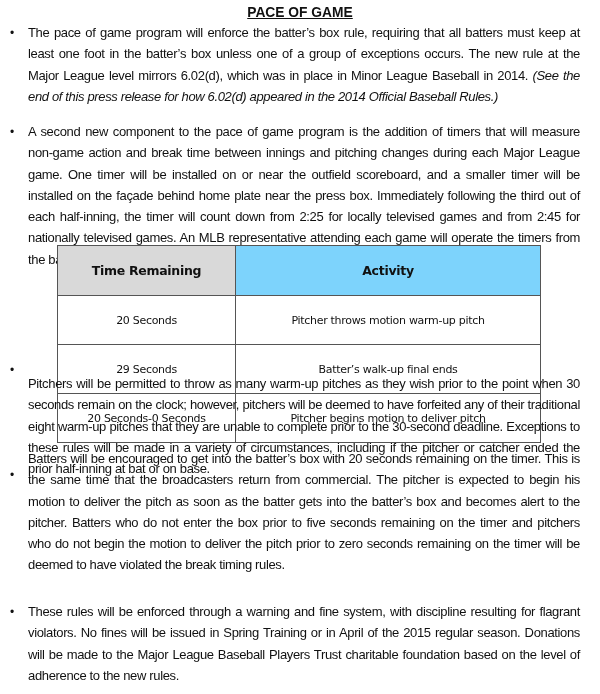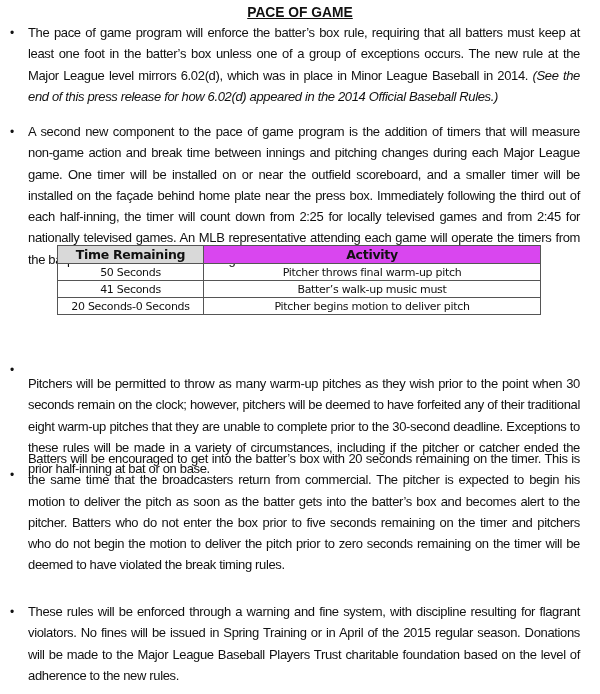--- a/index.html
+++ b/index.html
@@ -29,21 +29,21 @@
   .para em { font-style: italic; }
   table.timer {
     position: absolute; left: 57px; top: 245px; width: 484px;
     border-collapse: collapse;
     font-family: "DejaVu Sans", sans-serif;
     font-size: 11px;
   }
   table.timer th, table.timer td {
     border: 1px solid #555;
     text-align: center;
-    padding: 0;
+    padding: 16px;
     height: 16px;
     line-height: 15px;
     letter-spacing: -0.3px;
   }
   table.timer th {
     background: #d9d9d9;
     font-weight: bold;
     font-size: 12.5px;
     height: 17px;
   }
@@ -62,31 +62,31 @@
 
   <span class="bullet" style="top:125px;">•</span>
   <div class="para" style="top:121px;">
     <span>A second new component to the pace of game program is the addition of timers that will measure non-game action and break time between innings and pitching changes during each Major League game.  One timer will be installed on or near the outfield scoreboard, and a smaller timer will be installed on the façade behind home plate near the press box.  Immediately following the third out of each half-inning, the timer will count down from 2:25 for locally televised games and from 2:45 for nationally televised games.  An MLB representative attending each game will operate the timers from the ballpark and will track the following events:</span>
   </div>
 
   <table class="timer">
     <thead>
       <tr>
         <th class="c1" style="background: rgb(217, 217, 217);">Time Remaining</th>
-        <th style="background: #d946ef;">Activity</th>
+        <th style="background: #7dd3fc;">Activity</th>
       </tr>
     </thead>
     <tbody>
       <tr>
-        <td class="c1">50 Seconds</td>
-        <td>Pitcher throws final warm-up pitch</td>
+        <td class="c1">20 Seconds</td>
+        <td>Pitcher throws motion warm-up pitch</td>
       </tr>
       <tr>
-        <td class="c1">41 Seconds</td>
-        <td>Batter’s walk-up music must</td>
+        <td class="c1">29 Seconds</td>
+        <td>Batter’s walk-up final ends</td>
       </tr>
       <tr>
         <td class="c1">20 Seconds-0 Seconds</td>
         <td>Pitcher begins motion to deliver pitch</td>
       </tr>
     </tbody>
   </table>
 
   <span class="bullet" style="top:363px;">•</span>
   <div class="para" style="top:373px;">

